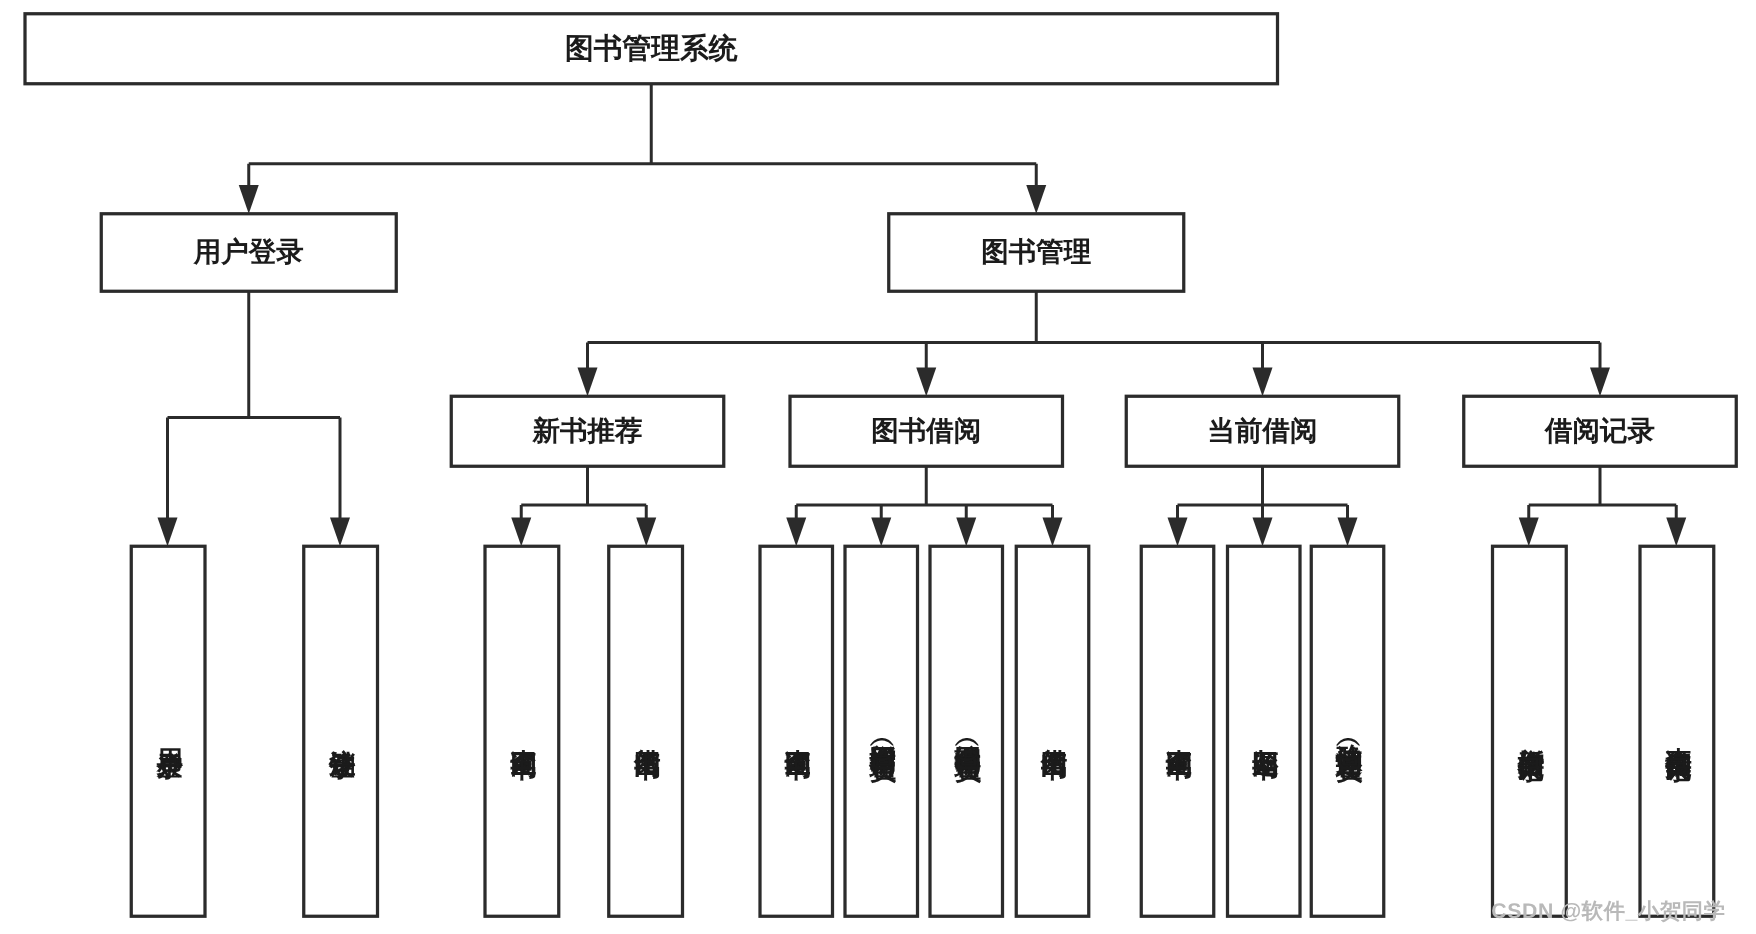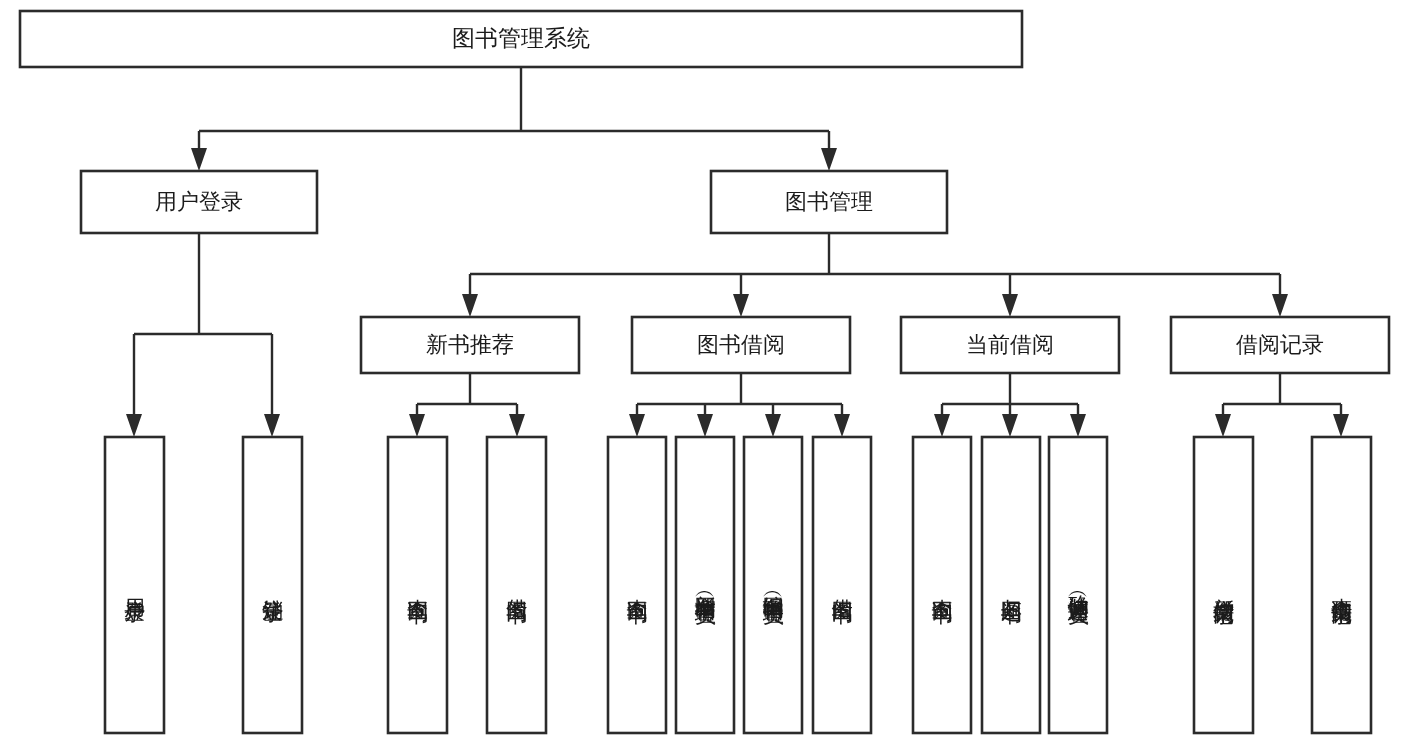--- a/index.html
+++ b/index.html
@@ -11,20 +11,21 @@
     width: 1405px;
     height: 747px;
     font-family: "Liberation Sans", "DejaVu Sans", sans-serif;
     overflow: hidden;
     position: relative;
   }
   #diagram-root {
     position: relative;
     width: 1138px;
     height: 747px;
+    font-weight: bold;
   }
   svg.diagram-canvas {
     position: absolute;
     top: 0;
     left: 0;
     width: 1405px;
     height: 747px;
   }
   .node-box {
     fill: #ffffff;
@@ -220,14 +221,15 @@
   <div class="vlabel" style="left:913px; top:447px; width:58px; height:276px; display:flex; align-items:center; justify-content:center;">查询图书</div>
 
   <div class="vlabel" style="left:982px; top:447px; width:58px; height:276px; display:flex; align-items:center; justify-content:center;">归还图书</div>
 
   <div class="vlabel" style="left:1049px; top:443px; width:58px; height:284px; display:flex; align-items:center; justify-content:center;">确认归还（管理员）</div>
 
   <div class="vlabel" style="left:1194px; top:447px; width:59px; height:276px; display:flex; align-items:center; justify-content:center;">新增借阅记录</div>
 
   <div class="vlabel" style="left:1312px; top:447px; width:59px; height:276px; display:flex; align-items:center; justify-content:center;">查询借阅记录</div>
 
+  <div class="watermark" style="left:1193px; top:717px;">CSDN @软件_小贺同学</div>
 
 </div>
 
 </body></html>

